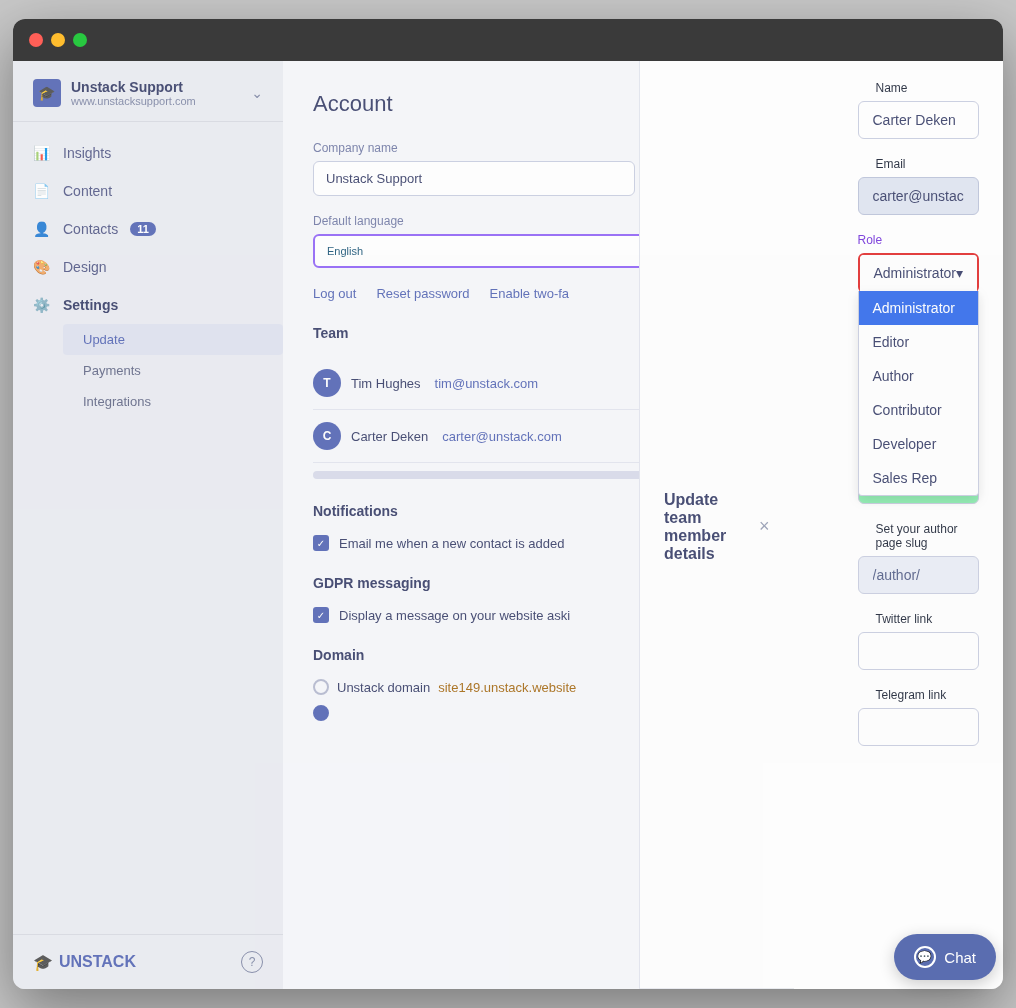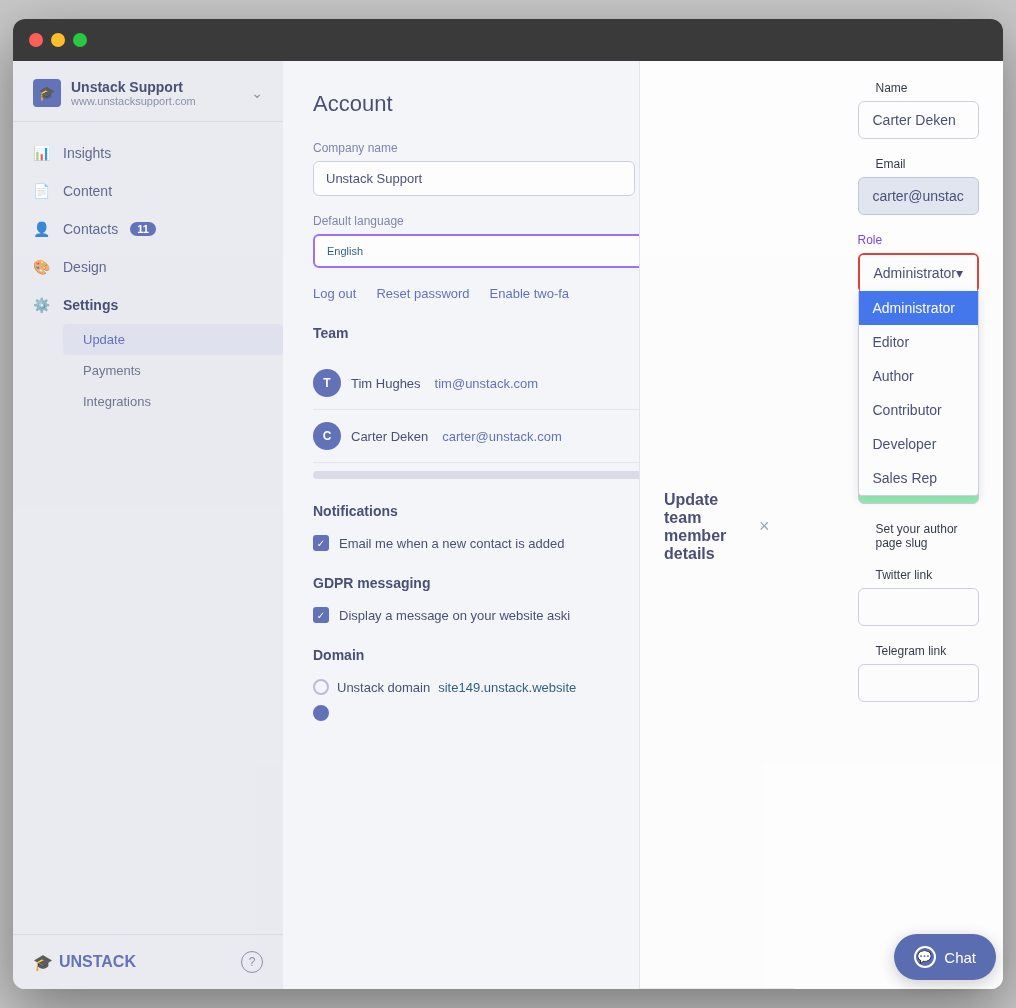--- a/index.html
+++ b/index.html
@@ -302,21 +302,21 @@
     }
     .domain-row {
       display: flex;
       align-items: center;
       gap: 8px;
       font-size: 13px;
       color: #2d3460;
       margin-bottom: 10px;
     }
     .domain-url {
-      color: #0c4a6e;
+      color: #a16207;
     }
     
     .arrow-overlay {
       position: absolute;
       top: 355px;
       left: 360px;
       font-size: 40px;
       color: #e02020;
       z-index: 10;
       pointer-events: none;
@@ -705,20 +705,21 @@
             <label class="modal-label">Generate an author page</label>
             <div class="select-wrapper">
               <select class="modal-select">
                 <option>No, do not create an author page</option>
               </select>
             </div>
           </div>
 
           <div class="modal-field">
             <label class="modal-label">Set your author page slug</label>
+            <input class="modal-input readonly" type="text" readonly="" value="/author/" style="">
           </div>
 
           <div class="modal-field">
             <label class="modal-label">Twitter link</label>
             <input class="modal-input" type="text" value="" style="">
           </div>
 
           <div class="modal-field">
             <label class="modal-label">Telegram link</label>
             <input class="modal-input" type="text" value="" style="">

